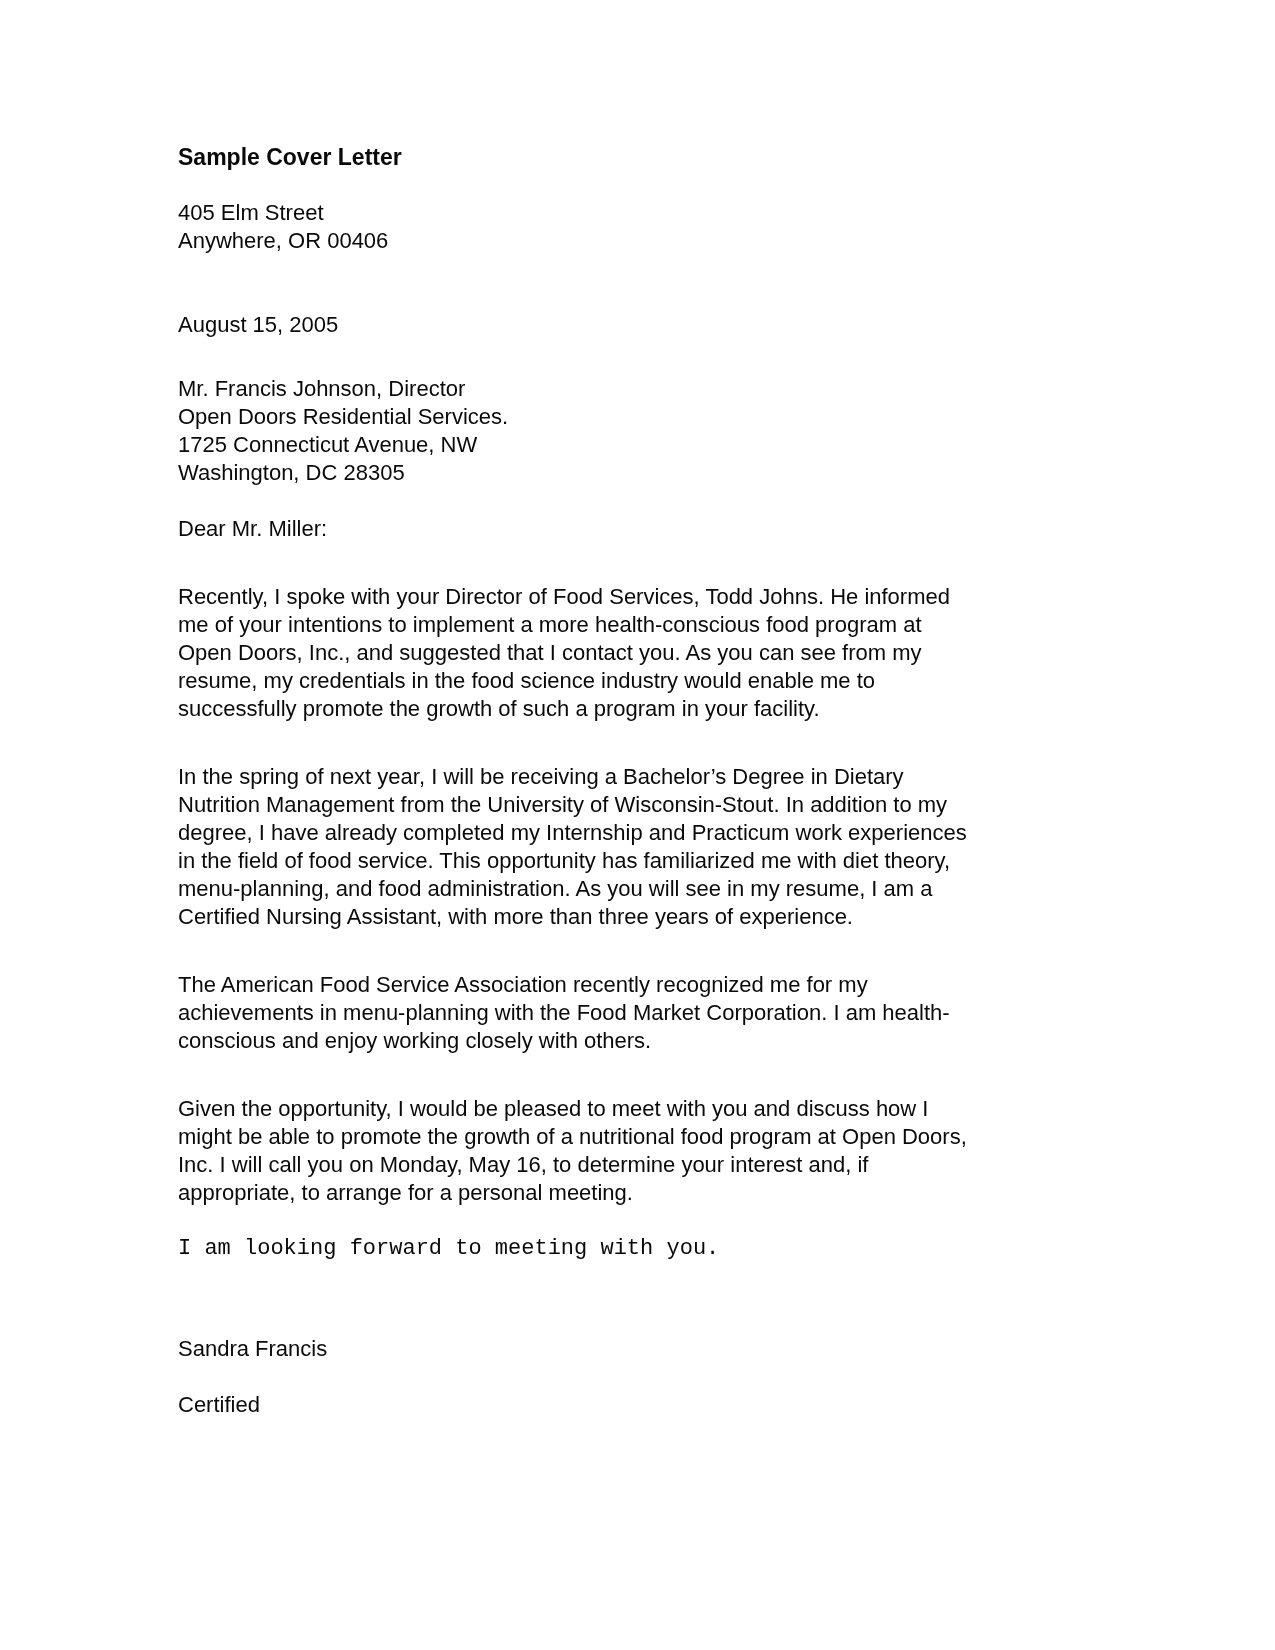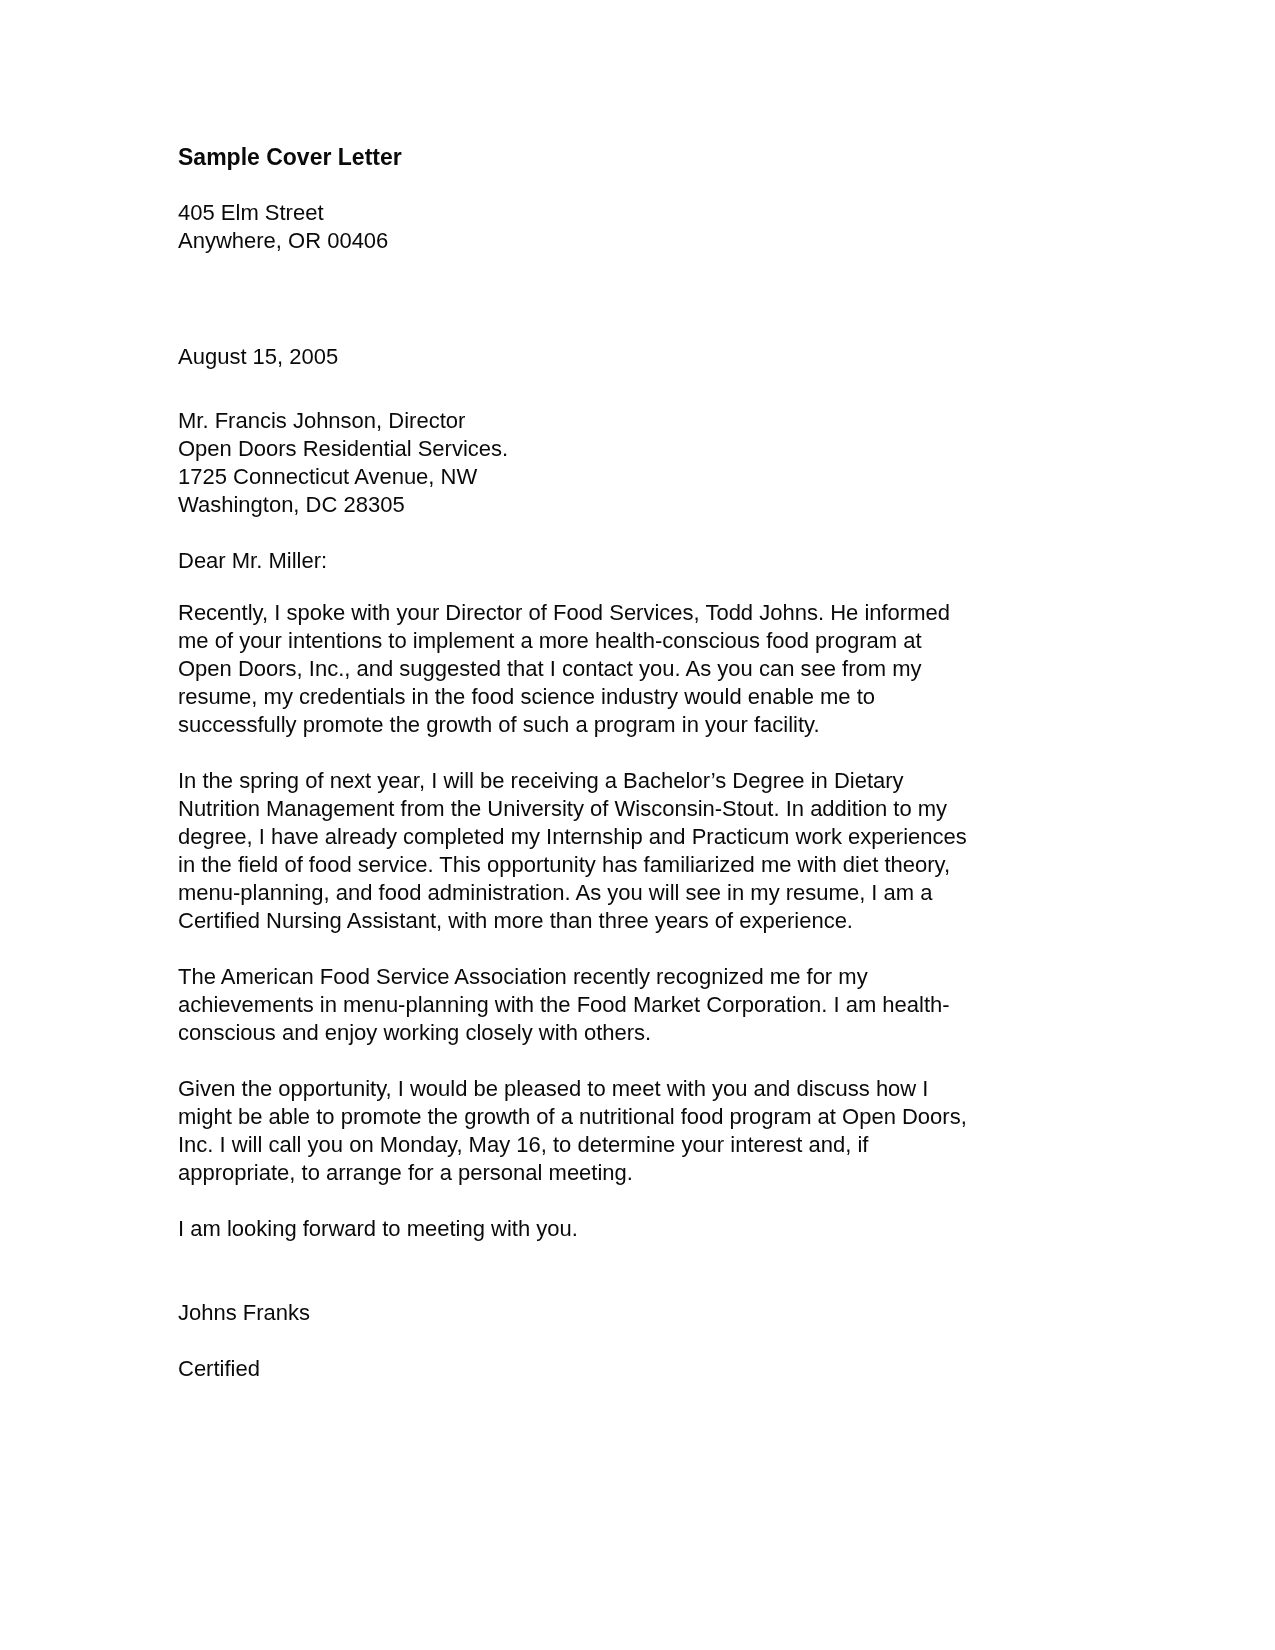--- a/index.html
+++ b/index.html
@@ -31,26 +31,26 @@
   }
   .letter-title {
     font-weight: bold;
     font-size: 23px;
     line-height: 28px;
     margin-bottom: 28px;
   }
   .block {
     white-space: pre-line;
   }
-  .sender-address { margin-bottom: 88px; }
+  .sender-address { margin-bottom: 56px; }
   .date-line { margin-bottom: 36px; }
   .recipient-address { margin-bottom: 28px; }
   .salutation { margin-bottom: 24px; }
-  .para { margin-bottom: 28px; white-space: pre-line; }
-  .closing-line { margin-bottom: 28px; }
+  .para { margin-bottom: 28px; white-space: pre-line; margin-top: 40px; }
+  .closing-line { margin-bottom: 44px; font-family: Liberation Mono, monospace; }
   .valediction { margin-bottom: 105px; }
   .signature-block { white-space: pre-line; }
 </style>
 </head>
 <body>
 
 <div class="page">
   <div class="letter">
 
     <div class="letter-title">Sample Cover Letter</div>
@@ -86,18 +86,18 @@
 
     <p class="para">Given the opportunity, I would be pleased to meet with you and discuss how I
 might be able to promote the growth of a nutritional food program at Open Doors,
 Inc. I will call you on Monday, May 16, to determine your interest and, if
 appropriate, to arrange for a personal meeting.</p>
 
     <div class="closing-line">I am looking forward to meeting with you.</div>
 
 
     <div class="signature-block">
-      <div>Johns Franks</div>
+      <div>Sandra Francis</div>
       <div>Certified</div>
     </div>
 
   </div>
 </div>
 
 </body></html>

